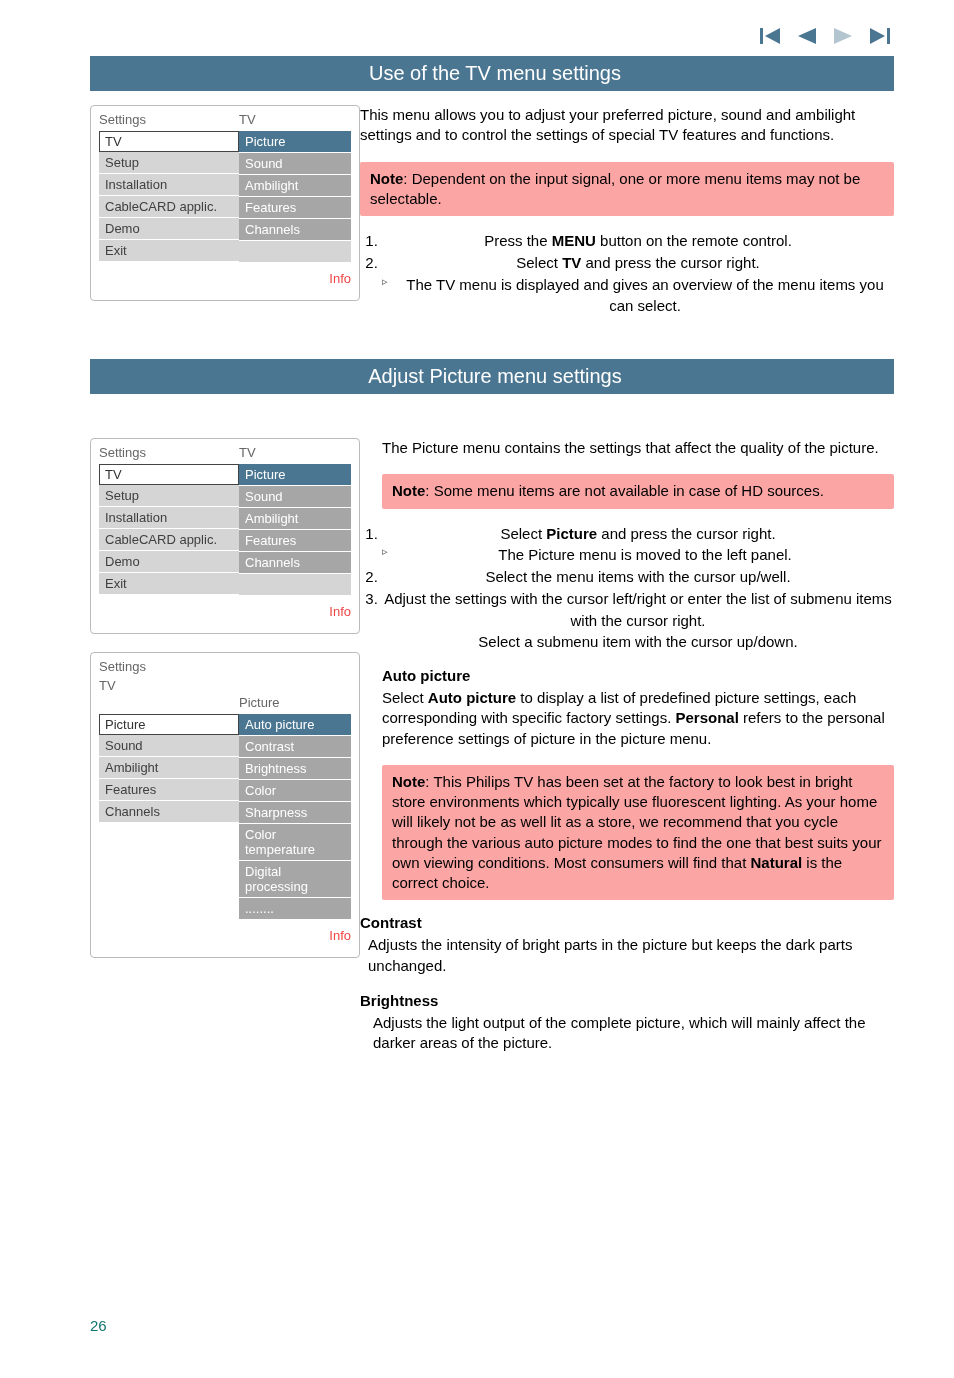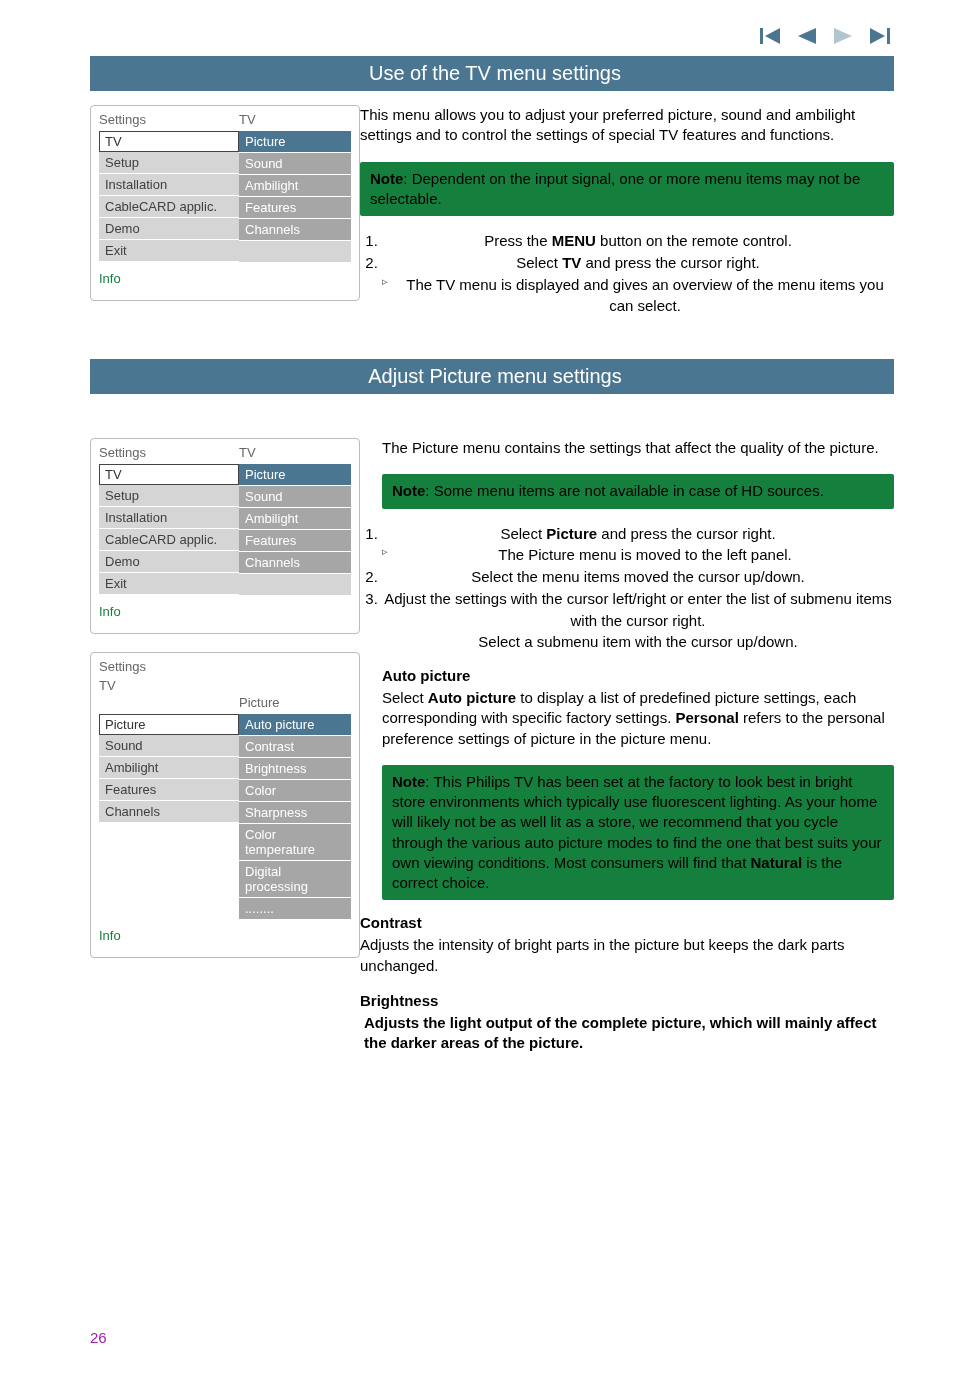--- a/index.html
+++ b/index.html
@@ -72,29 +72,30 @@
     color: #333;
     padding: 2px 5px;
   }
   .mrow.highlight {
     background: #4a7691;
     color: #fff;
   }
   .mrow.grey2 { background: #a6a6a6; color: #fff; }
   .info-row {
     font-size: 13px;
-    color: #15803d;
+    color: #ef4444;
     padding: 8px 8px 2px 8px;
+    text-align: right;
   }
   .body-para {
     margin: 0 0 16px 0;
     line-height: 1.35;
   }
   .note-box {
-    background: #15803d;
+    background: #fca5a5;
     padding: 7px 10px;
     border-radius: 2px;
     margin: 0 0 14px 0;
     line-height: 1.35;
   }
   .note-label { font-weight: bold; }
   ol.steps {
     margin: 0 0 14px 0;
     padding-left: 22px;
     line-height: 1.45;
@@ -117,24 +118,24 @@
   .h-sub {
     font-weight: bold;
     margin: 4px 0 4px 22px;
   }
   .ind-para {
     margin: 0 0 16px 22px;
     line-height: 1.35;
   }
   .page-number {
     position: absolute;
-    bottom: 32px;
+    bottom: 44px;
     left: 90px;
     font-size: 15px;
-    color: #a21caf;
+    color: #0f766e;
   }
   b { font-weight: bold; }
 </style>
 </head>
 <body>
 
 <div class="page">
 
   <div class="nav-icons">
     <span>
@@ -276,37 +277,37 @@
     <div class="col-right" style="padding-top:30px;">
       <p class="body-para" style="margin-left:22px;">The Picture menu contains the settings that affect the quality of the picture.</p>
       <div class="note-box" style="margin-left:22px;">
         <b class="note-label">Note</b>: <span>Some menu items are not available in case of HD sources.</span>
       </div>
       <ol class="steps">
         <li>
           <span>Select </span><b>Picture</b><span> and press the cursor right.</span>
           <span class="sub-tri">The Picture menu is moved to the left panel.</span>
         </li>
-        <li>Select the menu items moved the cursor up/down.</li>
+        <li>Select the menu items with the cursor up/well.</li>
         <li>
           <span>Adjust the settings with the cursor left/right or enter the list of submenu items with the cursor right.</span>
           <span class="sub-plain" style="padding-left:0;">Select a submenu item with the cursor up/down.</span>
         </li>
       </ol>
 
       <div class="h-sub">Auto picture</div>
       <p class="ind-para">
         <span>Select </span><b>Auto picture</b><span> to display a list of predefined picture settings, each corresponding with specific factory settings. </span><b>Personal</b><span> refers to the personal preference settings of picture in the picture menu.</span>
       </p>
       <div class="note-box" style="margin-left:22px;">
         <b class="note-label">Note</b>: <span>This Philips TV has been set at the factory to look best in bright store environments which typically use fluorescent lighting. As your home will likely not be as well lit as a store, we recommend that you cycle through the various auto picture modes to find the one that best suits your own viewing conditions. Most consumers will find that </span><b>Natural</b><span> is the correct choice.</span>
       </div>
 
       <div class="h-sub" style="margin-left:0;">Contrast</div>
-      <p class="ind-para" style="margin-left:0;">Adjusts the intensity of bright parts in the picture but keeps the dark parts unchanged.</p>
+      <p class="ind-para" style="margin-left:8px;">Adjusts the intensity of bright parts in the picture but keeps the dark parts unchanged.</p>
 
       <div class="h-sub" style="margin-left:0;">Brightness</div>
-      <p class="ind-para" style="margin-left:4px;font-weight:bold;">Adjusts the light output of the complete picture, which will mainly affect the darker areas of the picture.</p>
+      <p class="ind-para" style="margin-left:13px;">Adjusts the light output of the complete picture, which will mainly affect the darker areas of the picture.</p>
     </div>
   </div>
 
   <div class="page-number">26</div>
 </div>
 
 </body></html>

